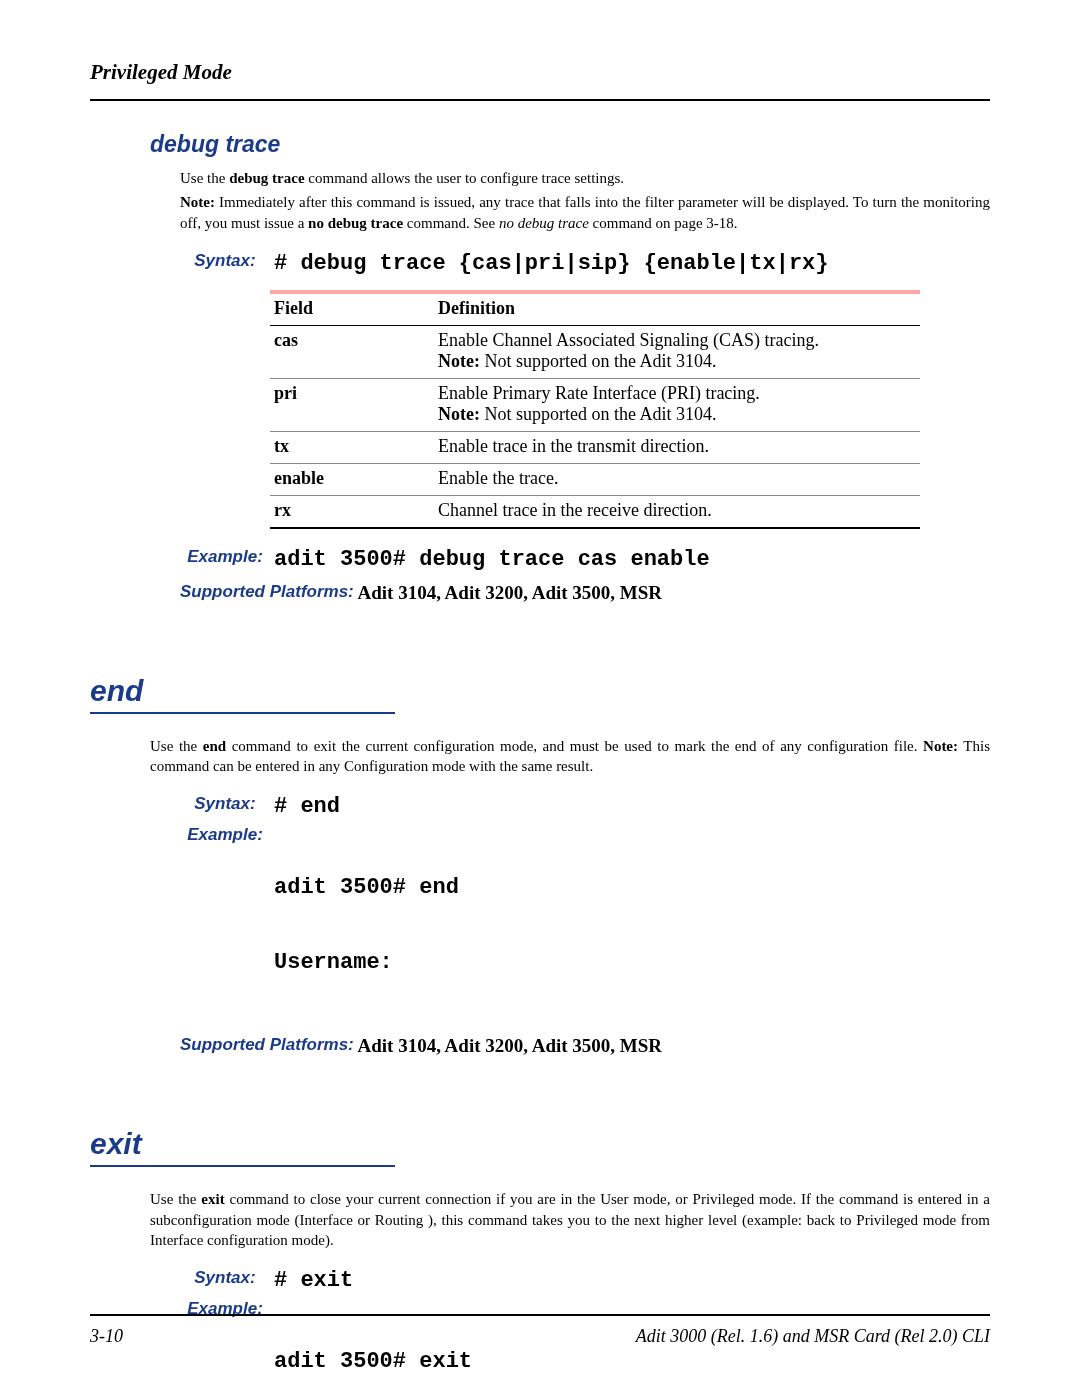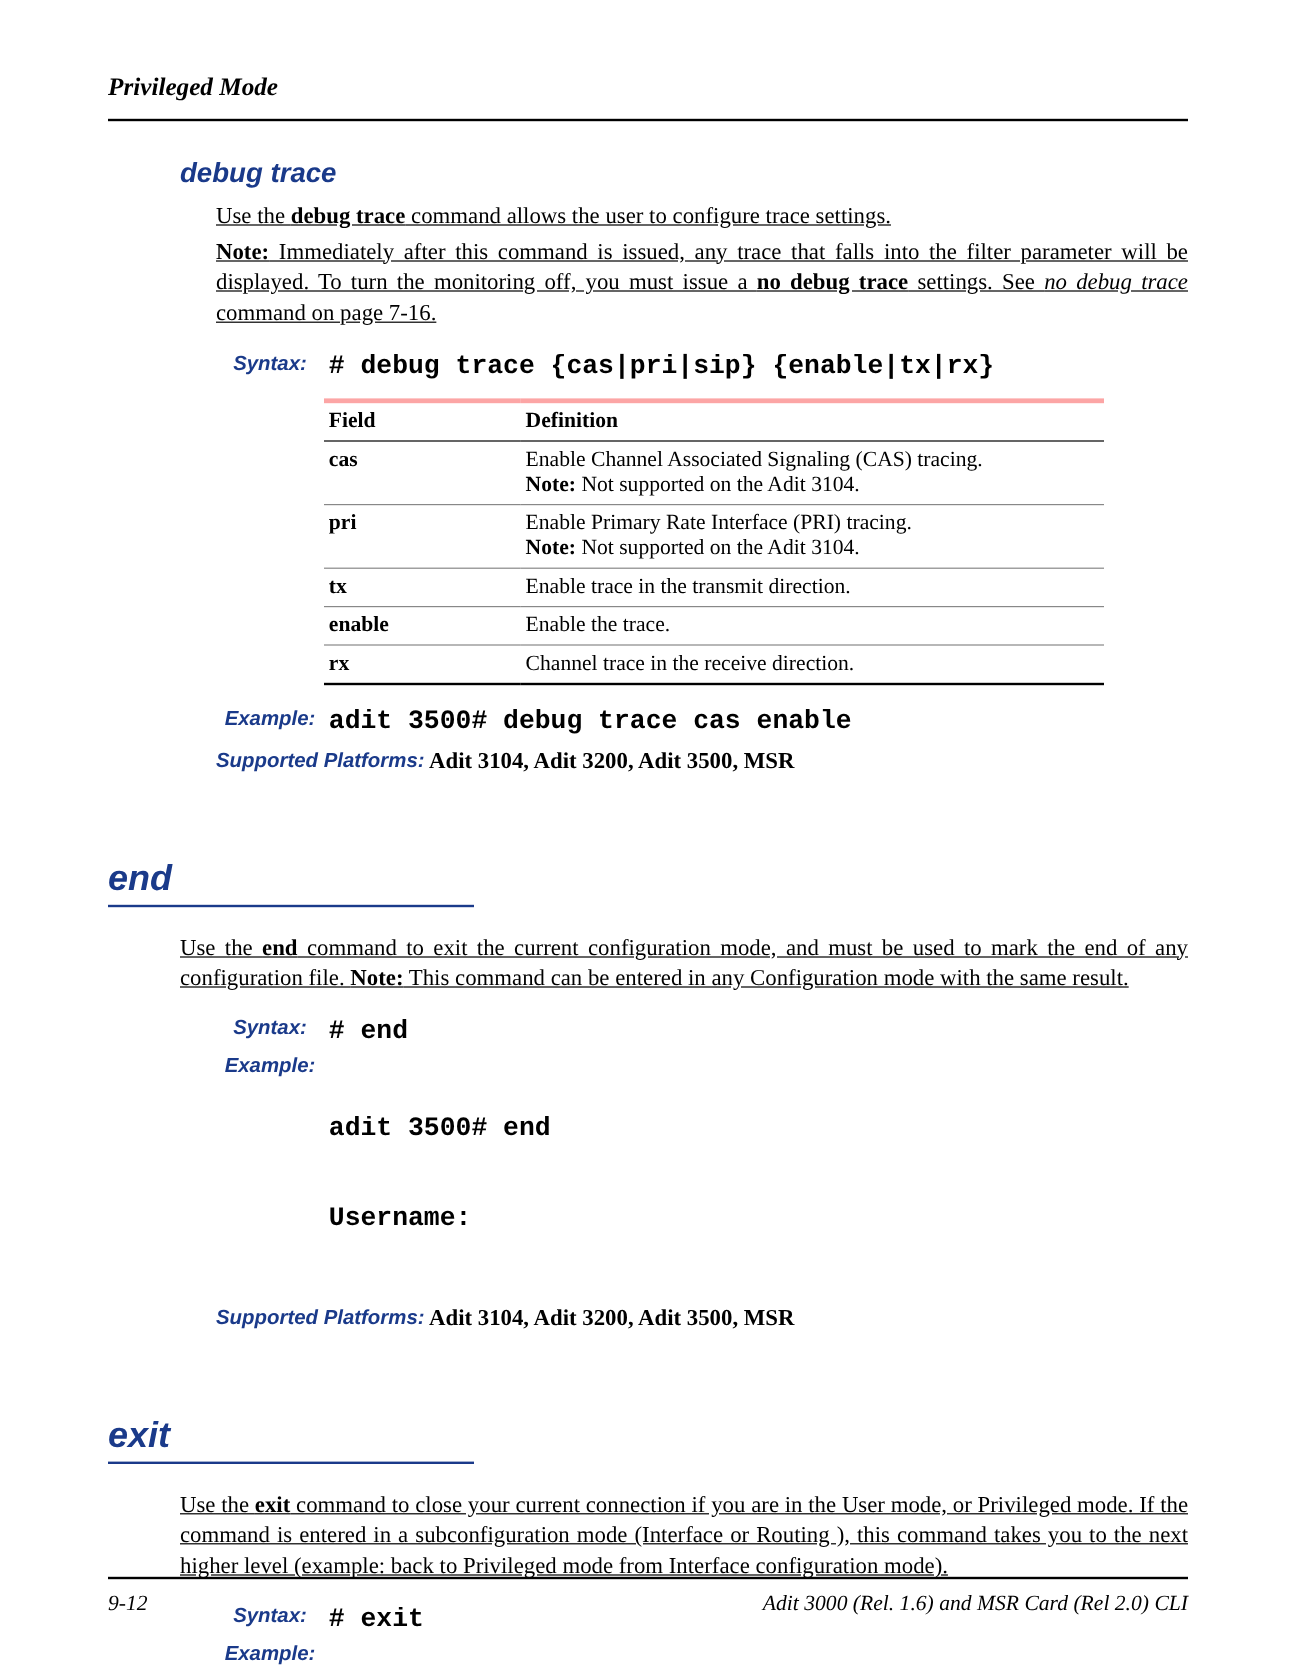--- a/index.html
+++ b/index.html
@@ -59,25 +59,24 @@
     margin-left: -60px;
   }
   .h2-rule {
     border: none;
     border-top: 2px solid #1a3a8a;
     width: 305px;
     margin: 4px 0 22px 0;
   }
 
   .para {
-    font-size: 19px;
+    font-size: 15px;
     line-height: 1.35;
     margin: 0 0 4px 0;
     text-align: justify;
-    text-decoration: underline;
   }
   .para-block { margin-bottom: 18px; }
 
   .label-block {
     padding-left: 30px;
     margin-bottom: 6px;
   }
   .label {
     font-family: Arial, Helvetica, sans-serif;
     font-weight: bold;
@@ -162,21 +161,21 @@
   <div class="content">
 
     <div>
       <div class="section-title-3">debug trace</div>
 
       <div class="para-block section-body">
         <p class="para">
           <span>Use the </span><b>debug trace</b><span> command allows the user to configure trace settings.</span>
         </p>
         <p class="para">
-          <b>Note:</b><span> Immediately after this command is issued, any trace that falls into the filter parameter will be displayed. To turn the monitoring off, you must issue a </span><b>no debug trace</b><span> settings. See </span><i>no debug trace</i><span> command on page 7-16.</span>
+          <b>Note:</b><span> Immediately after this command is issued, any trace that falls into the filter parameter will be displayed. To turn the monitoring off, you must issue a </span><b>no debug trace</b><span> command. See </span><i>no debug trace</i><span> command on page 3-18.</span>
         </p>
       </div>
 
       <div class="label-block">
         <span class="label">Syntax:</span>
         <span class="mono"># debug trace {cas|pri|sip} {enable|tx|rx}</span>
       </div>
 
       <table class="fields">
         <thead>
@@ -280,18 +279,18 @@
         </span>
       </div>
 
     </div>
 
   </div>
 
   <div class="footer">
     <hr class="bottom-rule">
     <div class="footer-row">
-      <span>9-12</span>
+      <span>3-10</span>
       <span>Adit 3000 (Rel. 1.6) and MSR Card (Rel 2.0) CLI</span>
     </div>
   </div>
 
 </div>
 
 </body></html>

